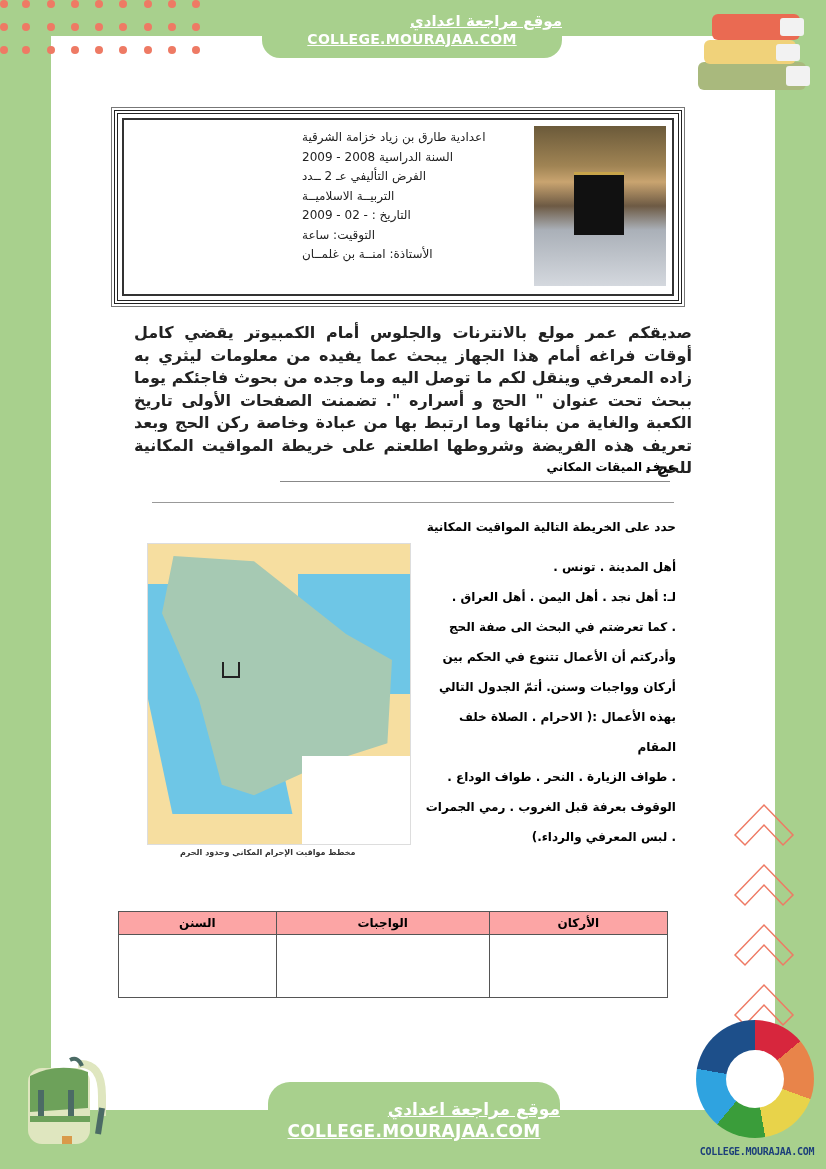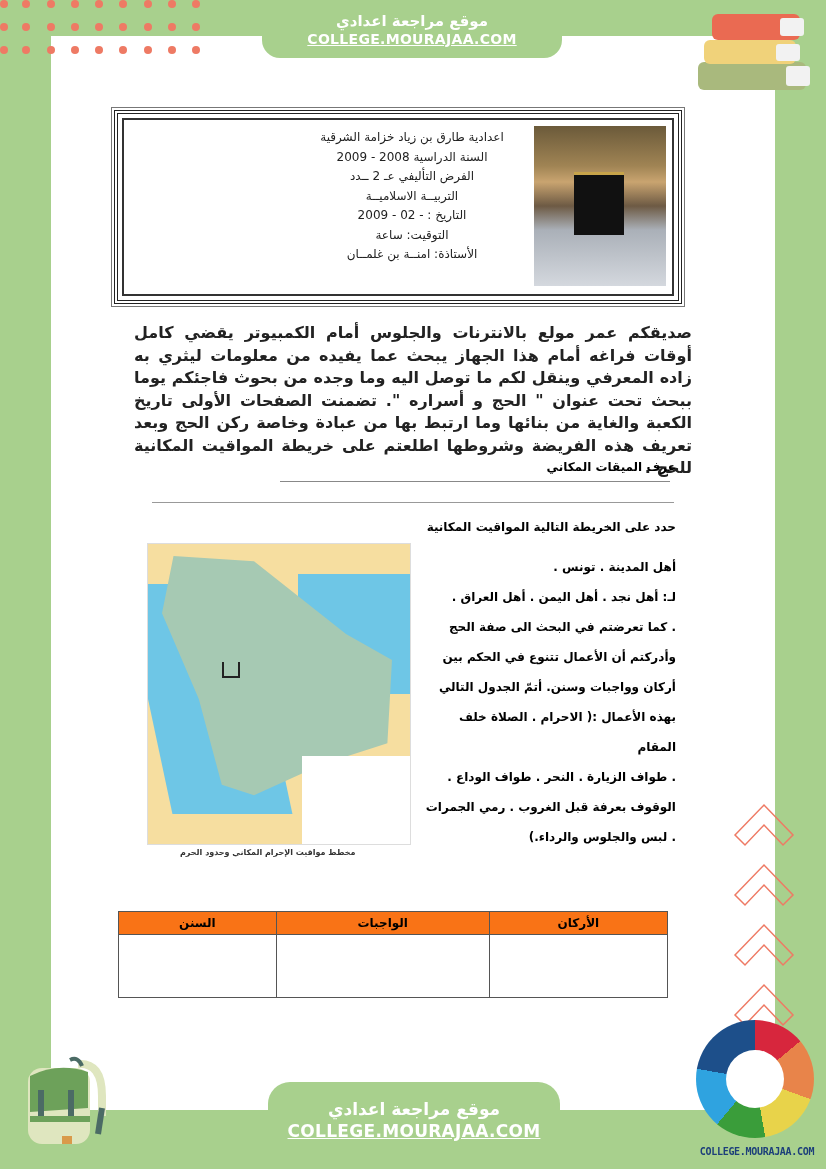--- a/index.html
+++ b/index.html
@@ -16,38 +16,38 @@
 
   .dots { position:absolute; left:0; top:0; width:260px; height:60px; }
   .dot { position:absolute; width:8px; height:8px; border-radius:50%; background:#ee7a64; }
 
   .banner {
     position:absolute; background:#a8d08d; text-align:center; color:#fff;
     font-family:"DejaVu Sans", sans-serif; font-weight:bold;
   }
   #banner-top { left:262px; top:0; width:300px; height:58px; border-radius:0 0 18px 18px; }
   #banner-bottom { left:268px; top:1082px; width:292px; height:87px; border-radius:22px 22px 0 0; }
-  .banner .ar { display:block; font-size:15px; line-height:18px; direction:rtl; }
+  .banner .ar { display:block; font-size:15px; text-decoration:underline; line-height:18px; direction:rtl;text-align:right; }
   .banner .en { display:block; font-size:14px; text-decoration:underline; letter-spacing:0.3px; line-height:18px; }
   #banner-top .ar { margin-top:12px; }
   #banner-bottom .ar { margin-top:16px; font-size:17px; line-height:22px;}
   #banner-bottom .en { font-size:17px; line-height:22px; }
   .header-box {
     position:absolute; left:114px; top:110px; width:560px; height:186px;
     border:4px double #222; box-shadow: 0 0 0 2px #fff, 0 0 0 3px #777;
     background:#fff;
   }
   .header-inner { position:absolute; left:4px; top:4px; right:4px; bottom:4px; border:2px solid #333; }
   .kaaba {
     position:absolute; right:6px; top:6px; width:132px; height:160px;
     background:linear-gradient(180deg,#6b5a3a 0%,#a08454 25%,#c9a470 35%,#6d5a44 50%,#aab0b8 65%,#d4d8de 100%);
   }
   .kaaba-cube { position:absolute; left:40px; top:46px; width:50px; height:60px; background:#111; border-top:3px solid #c7a44a; }
   .hdr-text { position:absolute; direction:rtl; font-size:12px; color:#222; }
-  .hdr-center { right:150px; top:8px; width:220px; text-align:center; line-height:19.5px; }
+  .hdr-center { right:150px; top:8px; width:220px; text-align:left; line-height:19.5px; }
   .hdr-left { left:36px; top:8px; width:130px; text-align:right; }
   .hdr-left div { height:42px; line-height:18px; }
 
   .para {
     position:absolute; left:134px; top:322px; width:558px;
     direction:rtl; text-align:justify; font-size:16px; line-height:22.5px; color:#222; font-weight:bold;
   }
   .define-line { position:absolute; left:150px; top:460px; width:526px; direction:rtl; font-size:12px; font-weight:bold; }
   .define-line .rule { display:inline-block; width:390px; border-bottom:1px solid #888; margin-right:6px; vertical-align:middle; }
   .blank-rule { position:absolute; left:152px; top:502px; width:522px; border-bottom:1px solid #999; }
@@ -64,21 +64,21 @@
   .map .blank { position:absolute; right:0; bottom:0; width:108px; height:88px; background:#fff; }
   .map-caption { position:absolute; left:180px; top:848px; width:200px; text-align:left; direction:rtl; font-size:8px; color:#333; font-weight:bold; }
   .haram { position:absolute; left:74px; top:118px; width:14px; height:14px; border:2px solid #222; border-top:none; }
 
   .side-lines { position:absolute; left:418px; top:552px; width:258px; direction:rtl; font-size:12px; line-height:30px; font-weight:bold; }
 
   table.answers {
     position:absolute; left:118px; top:911px; width:550px; border-collapse:collapse; direction:rtl;
     font-size:12px; font-weight:bold;
   }
-  table.answers th { border:1.5px solid #555; height:20px; font-weight:bold; background:#f97316; }
+  table.answers th { border:1.5px solid #555; height:20px; font-weight:bold; background:#fca5a5; }
   table.answers td { border:1.5px solid #555; height:60px; }
 
   .books { position:absolute; left:692px; top:8px; width:118px; height:80px; }
   .book { position:absolute; border-radius:6px; }
   .b1 { left:20px; top:6px; width:88px; height:26px; background:#ea6a52; }
   .b2 { left:12px; top:32px; width:92px; height:24px; background:#f0d27a; }
   .b3 { left:6px; top:54px; width:108px; height:28px; background:#a9b97d; }
   .book .pages { position:absolute; right:-4px; top:4px; width:24px; height:70%; background:#f2f2f2; border-radius:3px; }
 
   .chevrons { position:absolute; left:733px; top:793px; width:62px; height:240px; }
@@ -182,21 +182,21 @@
 
 <div class="side-lines">
   <div>أهل المدينة . تونس .</div>
   <div>لـ: أهل نجد . أهل اليمن . أهل العراق .</div>
   <div>. كما تعرضتم في البحث الى صفة الحج</div>
   <div>وأدركتم أن الأعمال تتنوع في الحكم بين</div>
   <div>أركان وواجبات وسنن. أتمّ الجدول التالي</div>
   <div>بهذه الأعمال :( الاحرام . الصلاة خلف المقام</div>
   <div>. طواف الزيارة . النحر . طواف الوداع .</div>
   <div>الوقوف بعرفة قبل الغروب . رمي الجمرات</div>
-  <div>. لبس والجلوس والرداء.)</div>
+  <div>. لبس المعرفي والرداء.)</div>
 </div>
 
 <table class="answers">
   <tbody>
       <tr>
     <th>الأركان</th>
     <th>الواجبات</th>
     <th>السنن</th>
   </tr>
   <tr>

